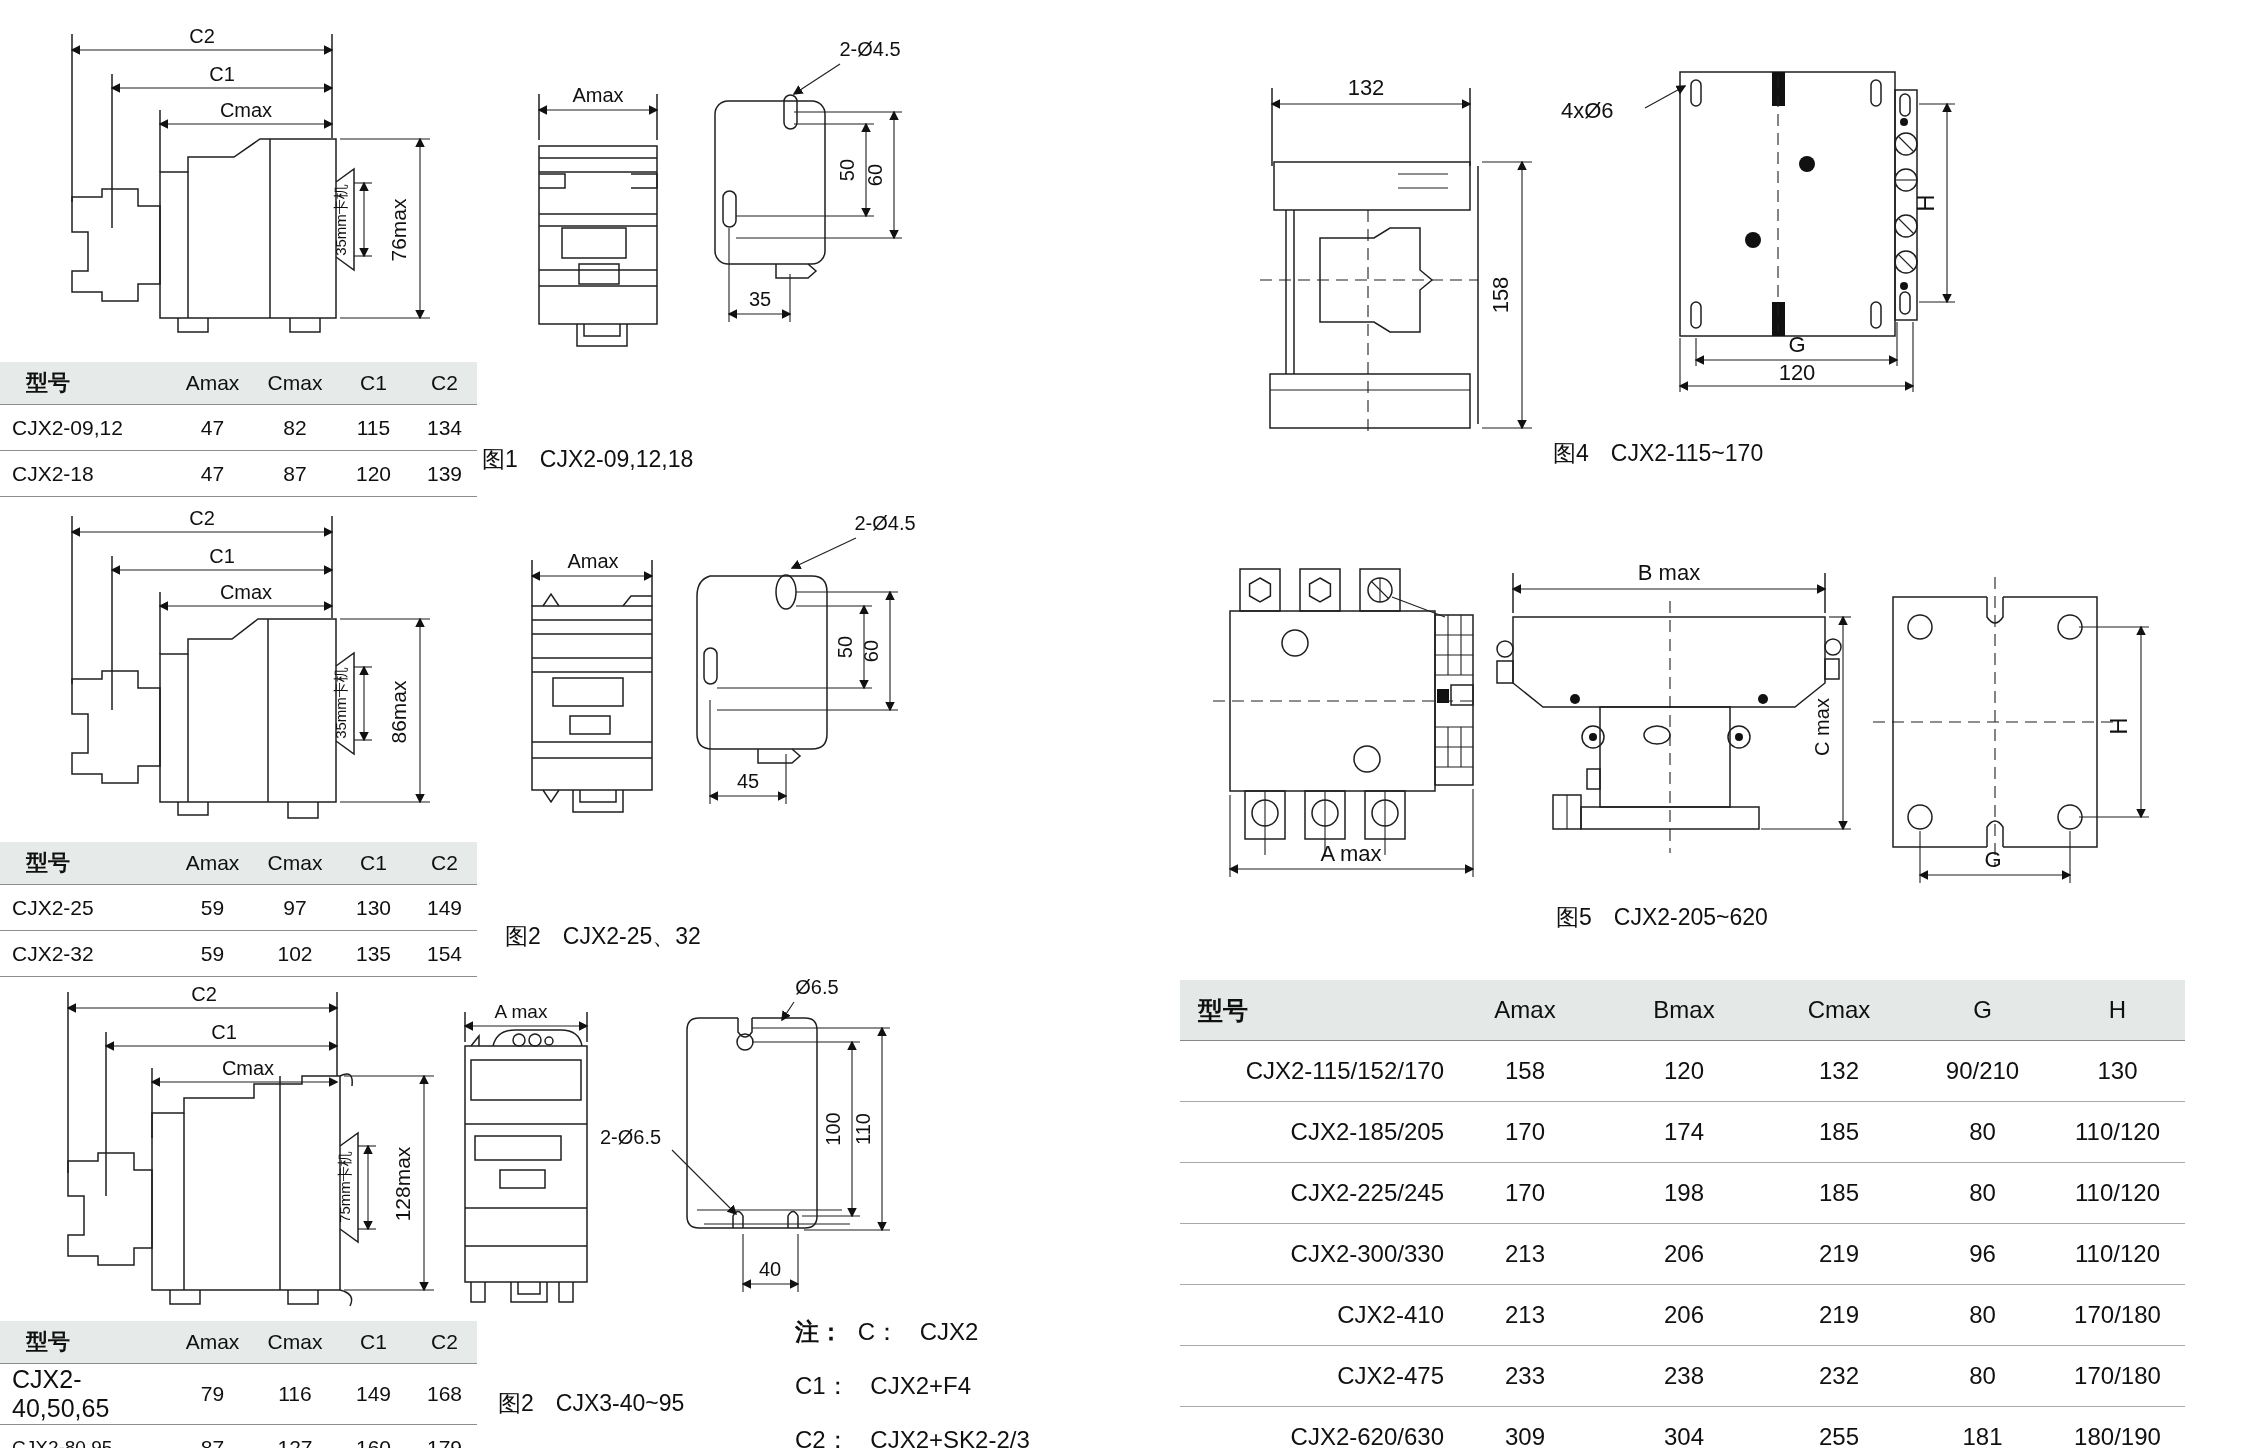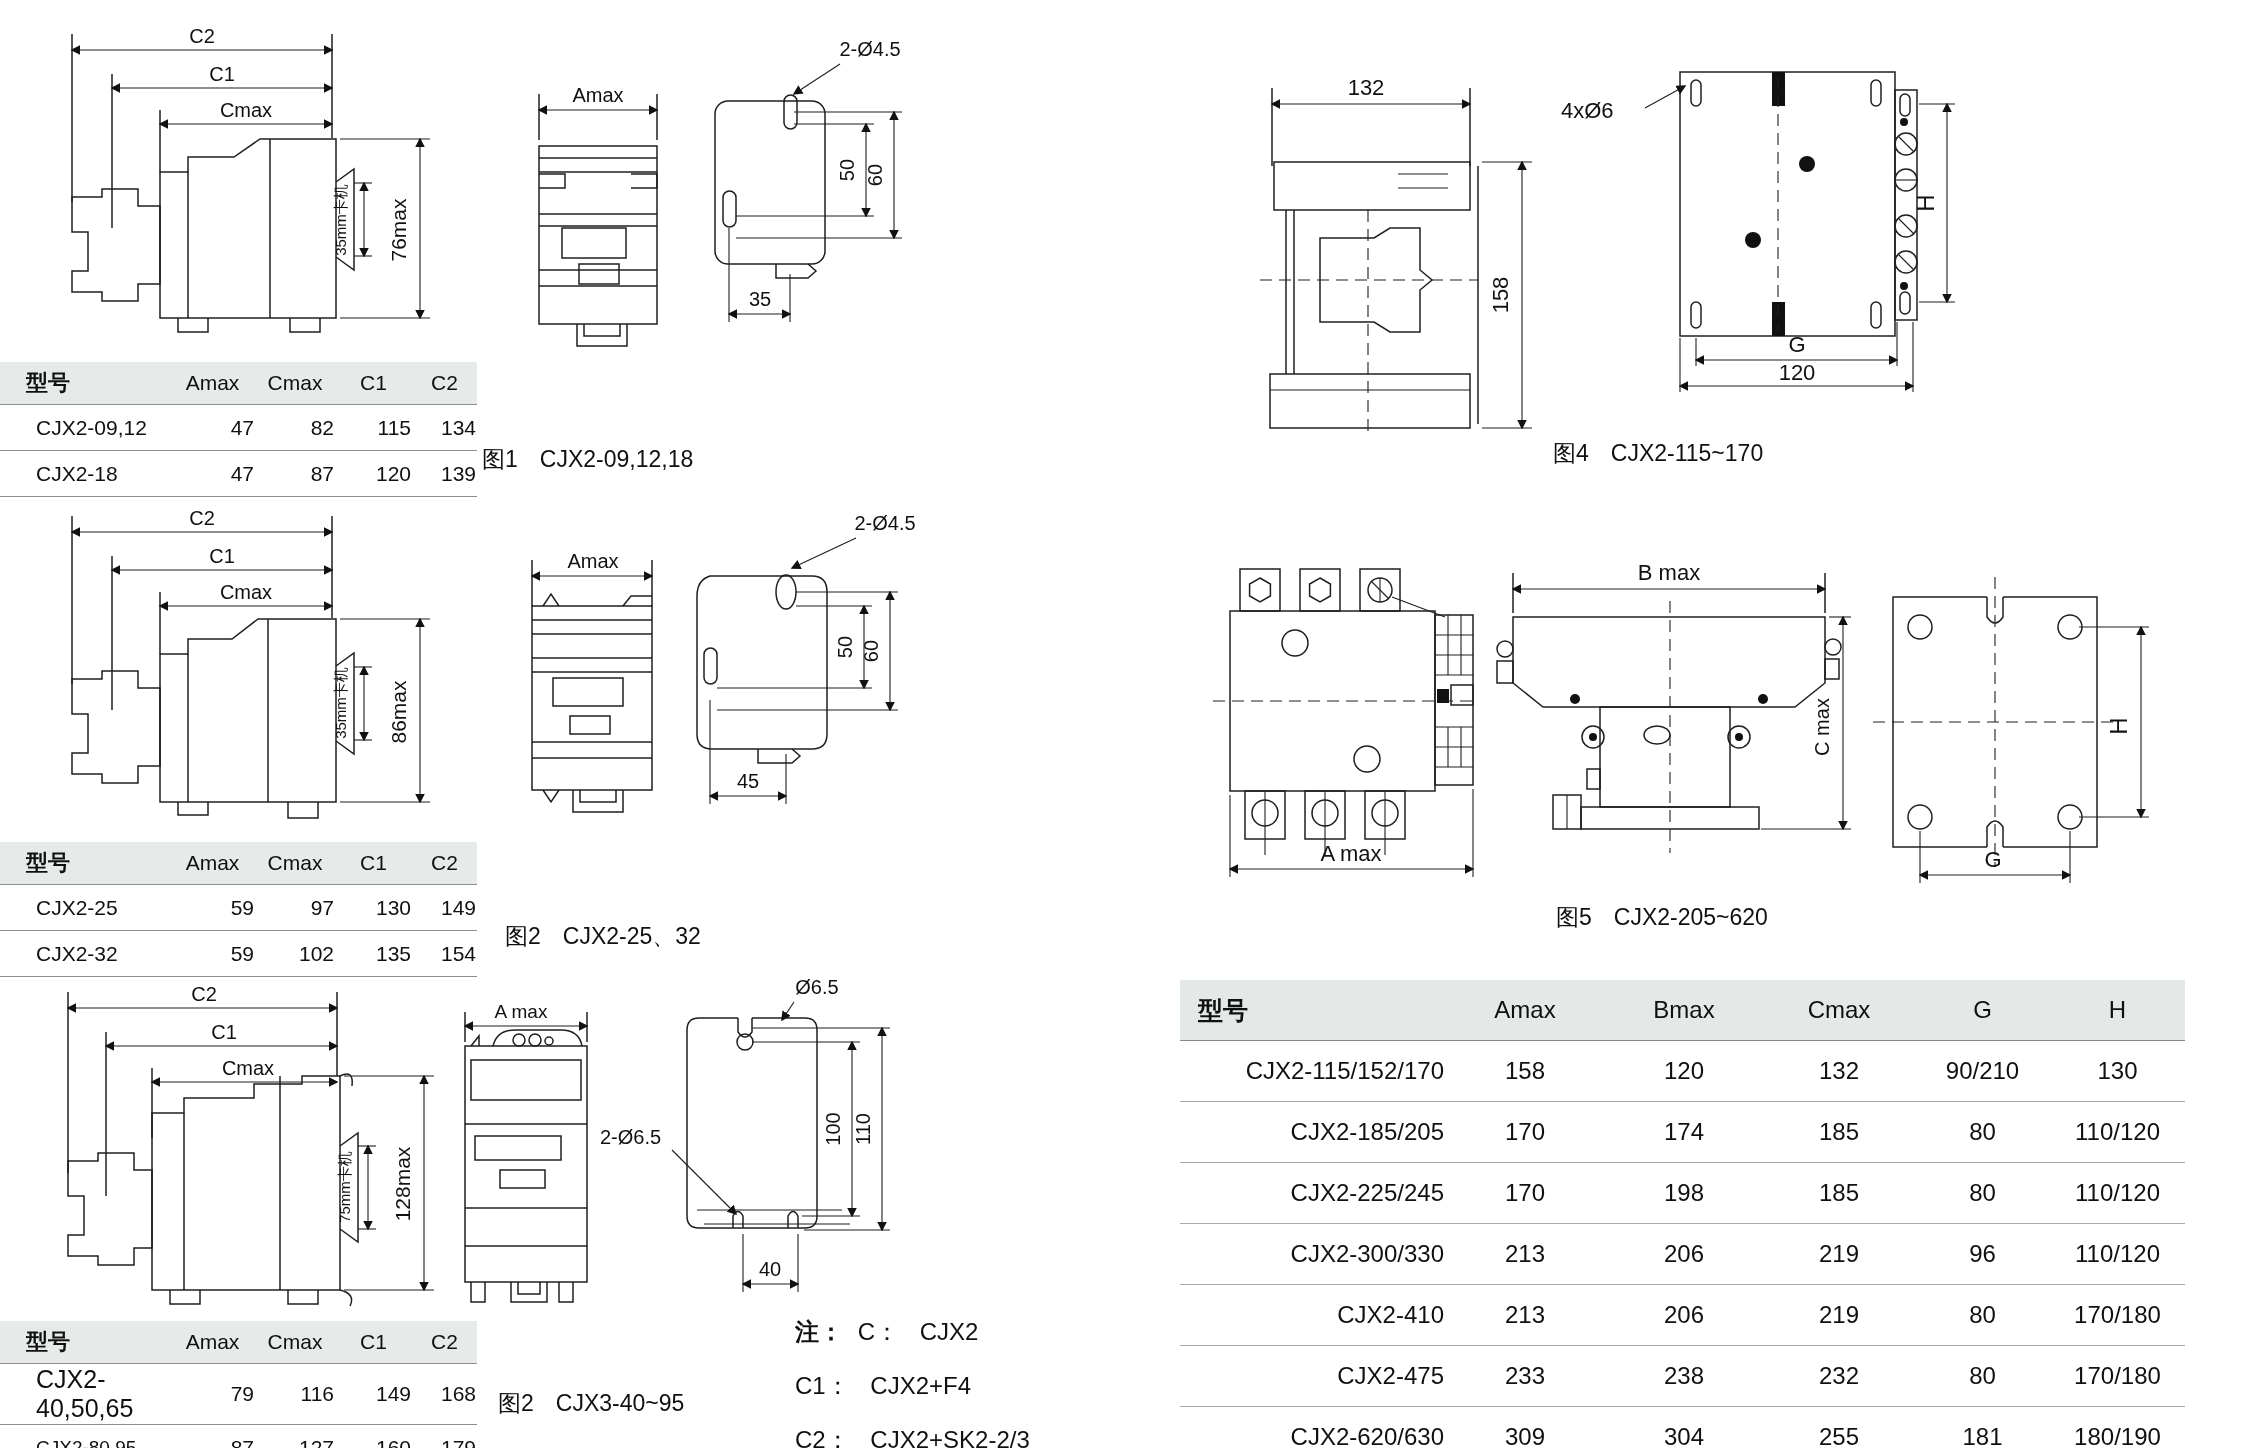--- a/index.html
+++ b/index.html
@@ -12,22 +12,22 @@
   svg .dsh{stroke-dasharray:12 7;stroke-width:1.1;}
   svg .blk{fill:#111;stroke:none;}
   svg text{stroke:none;fill:#111;font-family:"Liberation Sans",sans-serif;}
   .t15{font-size:15px;}.t19{font-size:19px;}.t20{font-size:20px;}
   .t21{font-size:21px;}.t22{font-size:22px;}.t24{font-size:24px;}
 
   
   .stable{position:absolute;border-collapse:collapse;table-layout:fixed;font-size:21px;color:#101010;}
   .stable th{background:#e6ebea;font-weight:normal;height:40px;text-align:center;vertical-align:middle;}
   .stable th.model{font-weight:bold;text-align:left;padding-left:26px;font-size:22px;}
-  .stable td{height:43px;text-align:right;vertical-align:middle;}
-  .stable td.model{text-align:left;padding-left:36px;}
+  .stable td{height:43px;text-align:center;vertical-align:middle;}
+  .stable td.model{text-align:left;padding-left:12px;}
   .stable tbody tr{border-top:1.5px solid #8d8d8d;}
   .stable tbody tr:last-child{border-bottom:1.5px solid #8d8d8d;}
 
   
   .btable{position:absolute;border-collapse:collapse;table-layout:fixed;font-size:24px;color:#101010;}
   .btable th{background:#e4e9e8;font-weight:normal;height:58px;text-align:center;vertical-align:middle;}
   .btable th.model{font-weight:bold;text-align:left;padding-left:18px;font-size:25px;}
   .btable td{height:58px;text-align:center;vertical-align:middle;}
   .btable td.model{text-align:right;padding-left:18px;}
   .btable tbody tr{border-top:1.2px solid #a9a9a9;}

